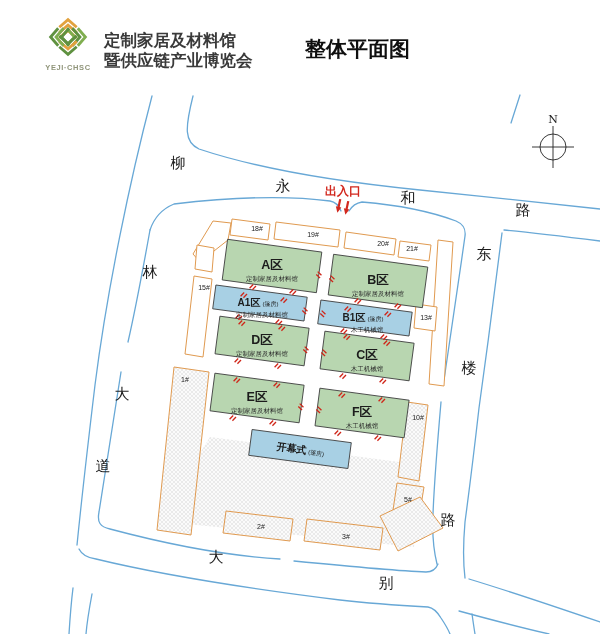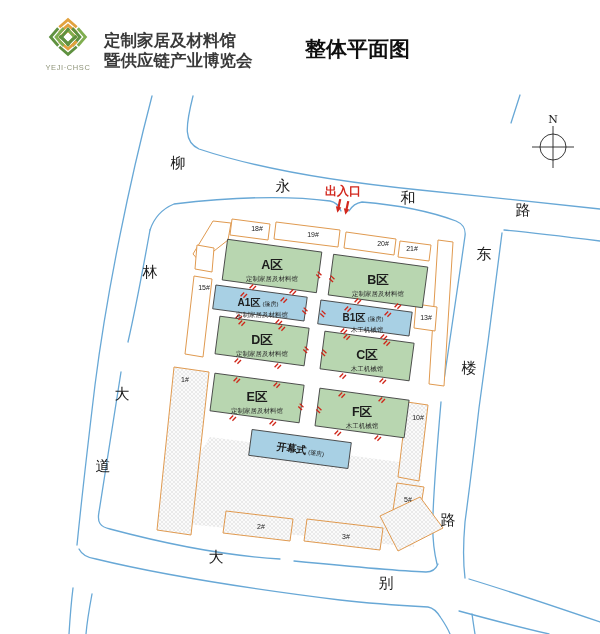--- a/index.html
+++ b/index.html
@@ -2,21 +2,21 @@
 <html><head>
 <meta charset="utf-8">
 <style>
   html,body{margin:0;padding:0;background:#ffffff;}
   #stage{position:relative;width:600px;height:634px;background:#ffffff;overflow:hidden;
          font-family:"Liberation Sans", sans-serif;}
   .hdr-title{position:absolute;left:104px;top:30px;font-size:16.5px;font-weight:700;
              color:#3a3a3a;line-height:20px;white-space:nowrap;}
   .page-title{position:absolute;left:305px;top:35px;font-size:21px;font-weight:700;color:#0f0f0f;}
   .logo-caption{position:absolute;left:34px;top:63px;width:68px;text-align:center;
-                font-size:7.5px;letter-spacing:.6px;color:#8f9479;}
+                font-size:7.5px;letter-spacing:.6px;color:#8f9479;font-weight:bold;}
   svg text{font-family:"Liberation Sans", sans-serif;}
   .roadchar{font-size:15px;fill:#1a1a1a;}
   .bnum{font-size:7px;fill:#222;}
   .hallname{font-size:12.5px;font-weight:600;fill:#1c1c1c;}
   .hallsub{font-size:6.5px;fill:#2a2a2a;}
   .tentname{font-size:10px;font-weight:600;fill:#1c1c1c;}
   .tag{font-size:6px;font-weight:400;}
   .entrance{font-size:12px;font-weight:700;fill:#d2281e;}
   .north{font-size:11px;fill:#222;font-family:"DejaVu Serif", serif;}
 </style>

